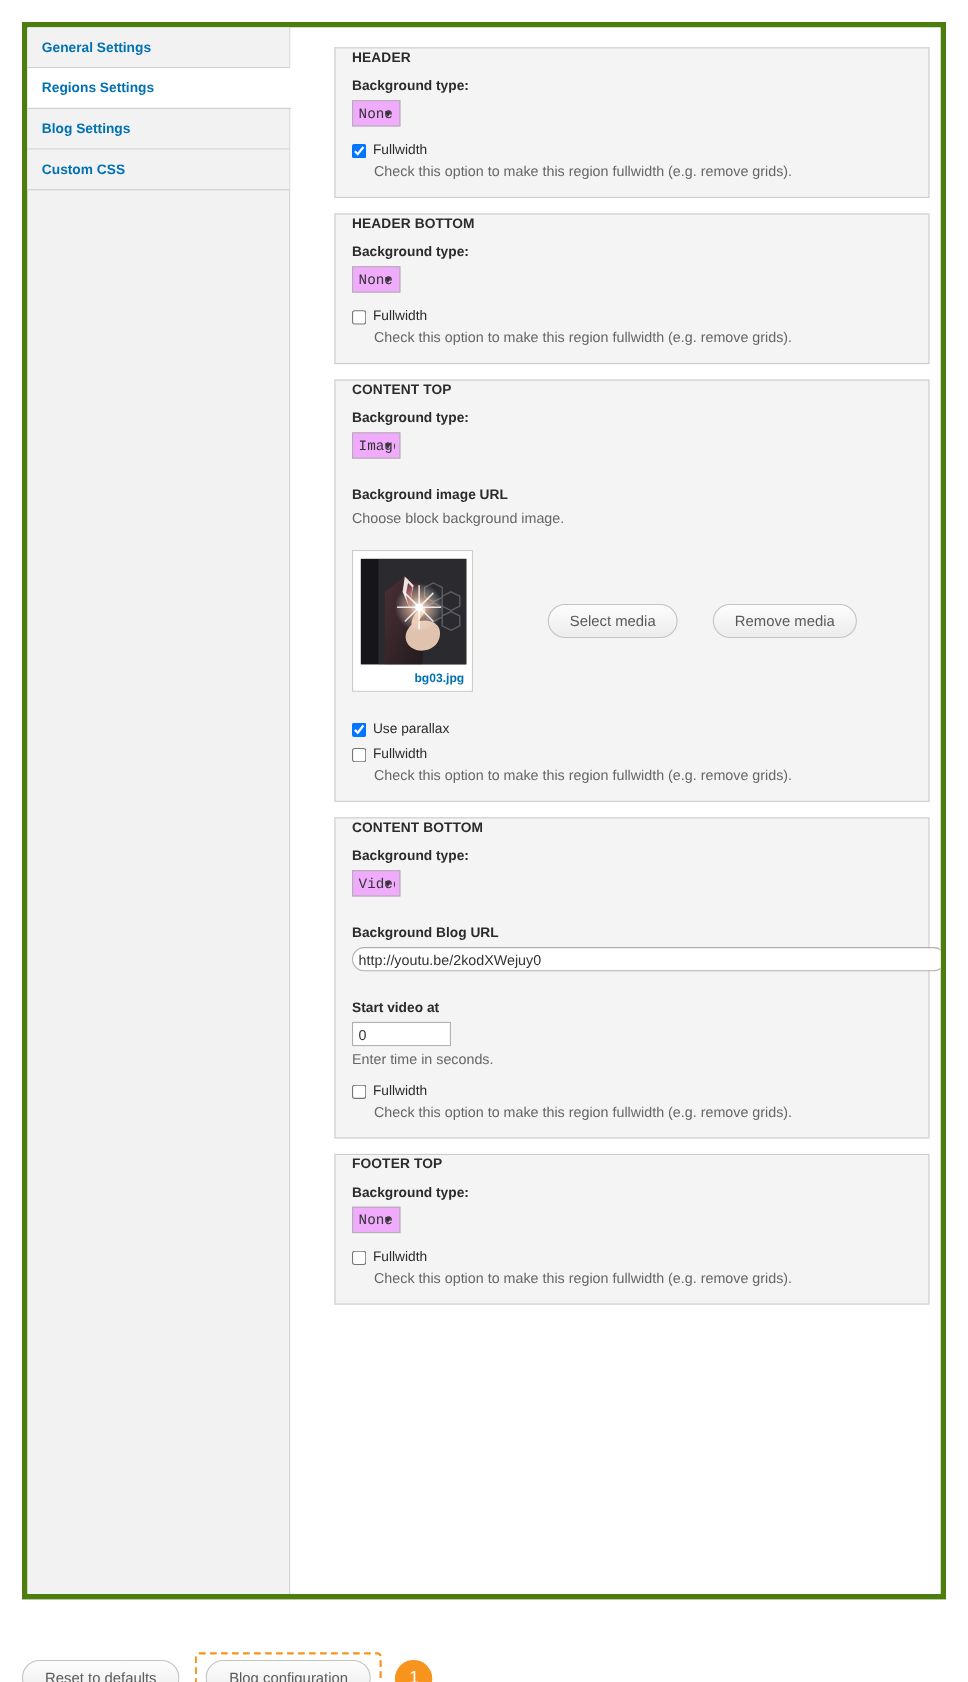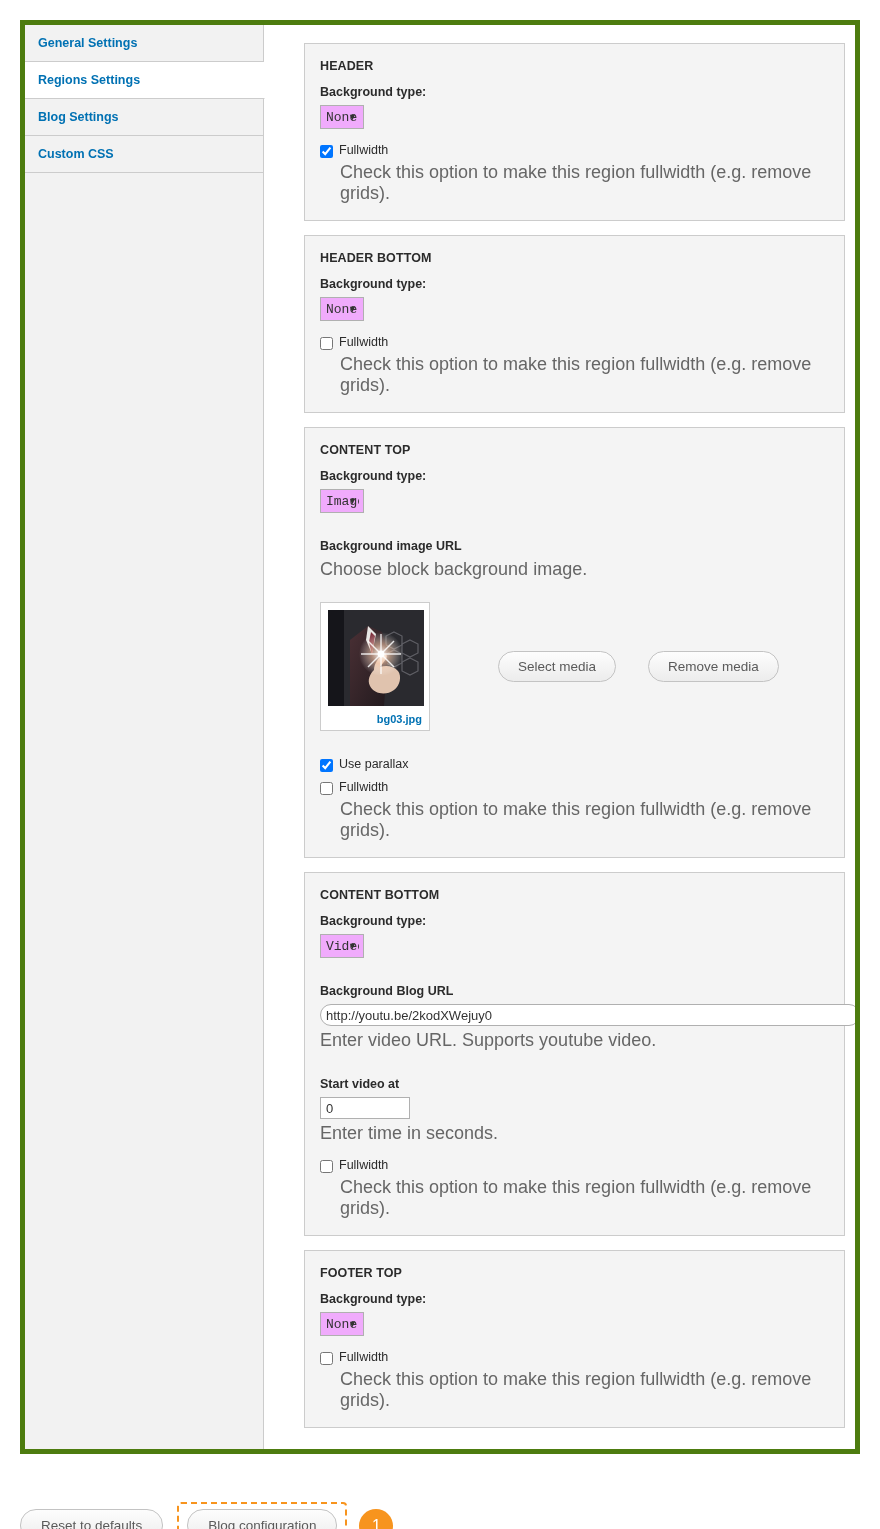--- a/index.html
+++ b/index.html
@@ -57,42 +57,42 @@
     background: #ffffff;
     padding: 18px 10px 10px 40px;
     overflow: hidden;
   }
 
   
   .fieldset {
     border: 1px solid #cccccc;
     background: #f4f4f4;
     margin-bottom: 14px;
-    padding: 15px 15px 16px 15px;
+    padding: 1px 15px 16px 15px;
   }
   .fieldset-legend {
     font-weight: bold;
     font-size: 12.5px;
     color: #2b2b2b;
     letter-spacing: 0.1px;
     margin: 0 0 12px 0;
   }
 
   .form-label {
     font-weight: bold;
     font-size: 12.5px;
     color: #2b2b2b;
     margin: 0 0 6px 0;
     display: block;
   }
   .form-label.spaced { margin-top: 26px; }
 
   .desc {
     color: #666666;
-    font-size: 18px;
+    font-size: 13px;
     margin: 4px 0 0 0;
   }
   .desc.indent { margin-left: 20px; }
 
   select.bgtype {
     font-family: Liberation Mono, monospace;
     font-size: 13px;
     color: #333333;
     background: #f0abfc;
     border: 1px solid #b0b0b0;
@@ -333,21 +333,20 @@
         <span class="form-label">Background type:</span>
         <span class="select-wrap">
           <select class="bgtype">
             <option>Video</option>
           </select>
           <span class="caret">▼</span>
         </span>
 
         <span class="form-label spaced">Background Blog URL</span>
         <input type="text" class="textfield url-field" value="http://youtu.be/2kodXWejuy0" style="">
-        <p class="desc">Enter video URL. Supports youtube video.</p>
 
         <span class="form-label spaced">Start video at</span>
         <input type="text" class="textfield sec-field" value="0" style="">
         <p class="desc">Enter time in seconds.</p>
 
         <div class="checkrow">
           <input type="checkbox" style="">
           <label>Fullwidth</label>
         </div>
         <p class="desc indent">Check this option to make this region fullwidth (e.g. remove grids).</p>

